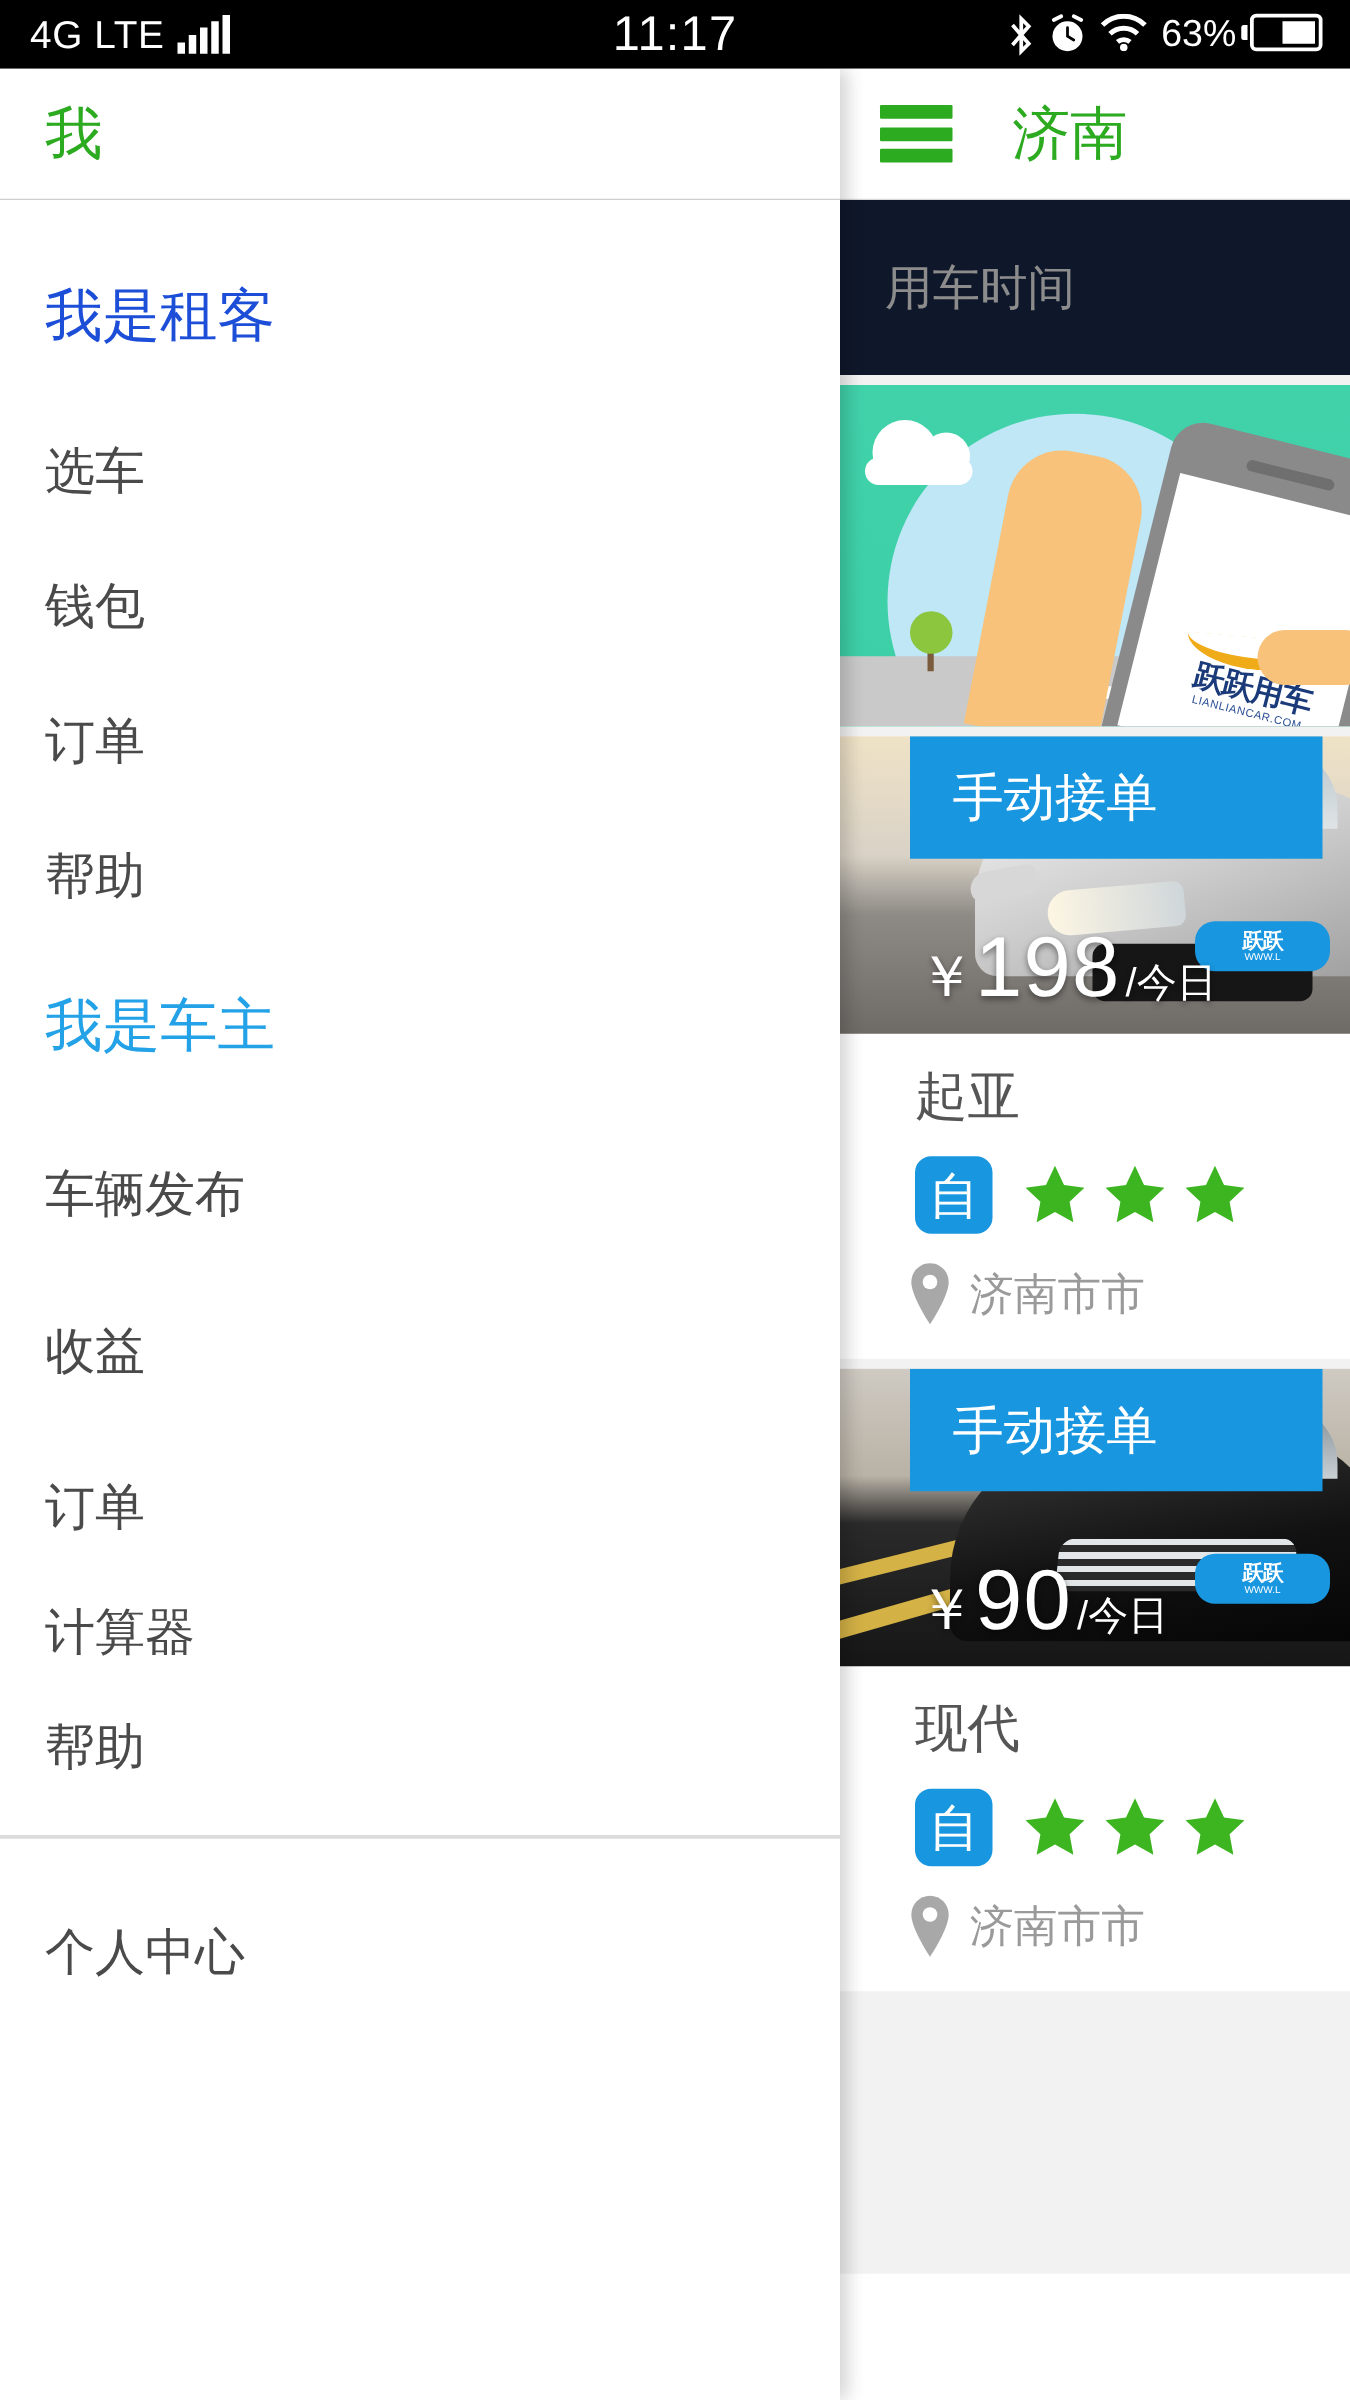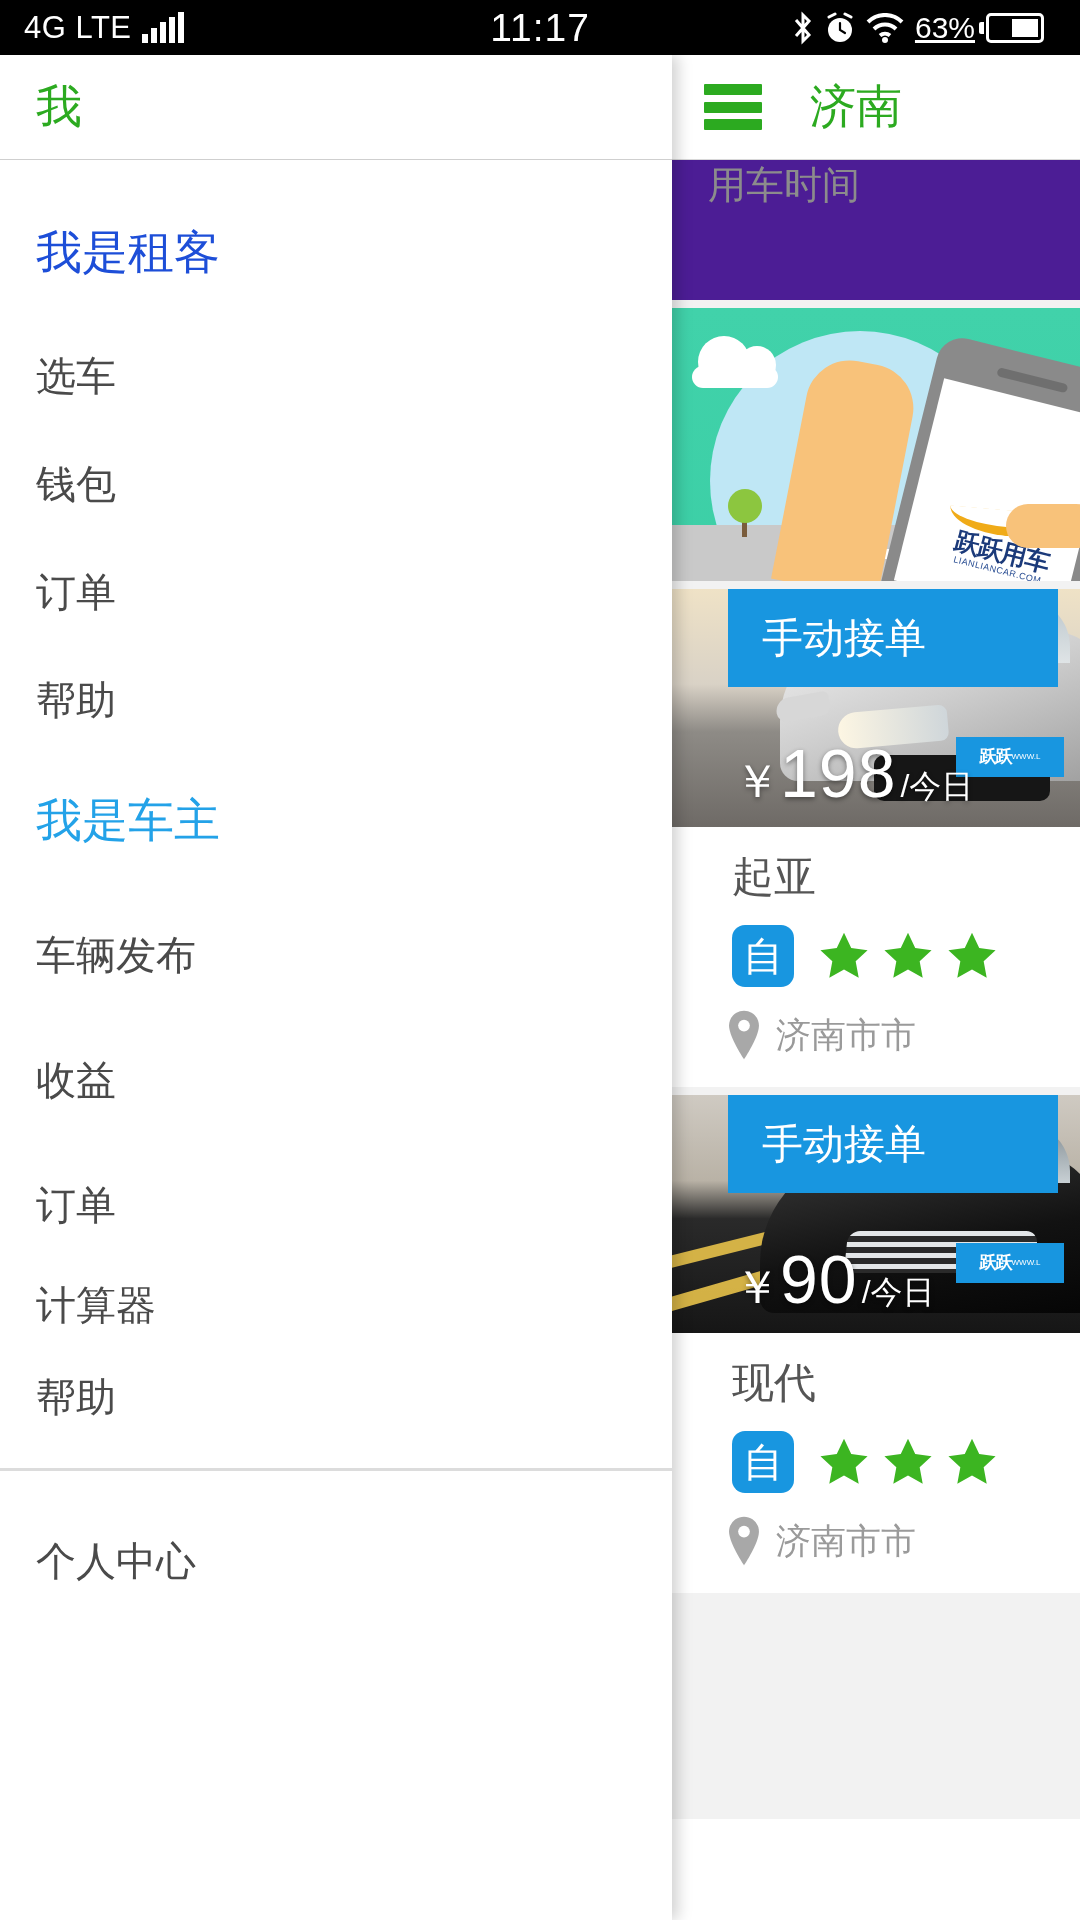--- a/index.html
+++ b/index.html
@@ -23,22 +23,22 @@
   .sig-bars i{ display:block; width:6px; background:#fff; }
   .sig-bars i:nth-child(1){height:9px;}
   .sig-bars i:nth-child(2){height:15px;}
   .sig-bars i:nth-child(3){height:21px;}
   .sig-bars i:nth-child(4){height:26px;}
   .sig-bars i:nth-child(5){height:31px;}
 
   .sb-center{ position:absolute; left:0; right:0; text-align:center;
     font-size:39px; letter-spacing:1px; }
 
-  .sb-right{ margin-left:auto; display:flex; align-items:center; gap:11px;
-    padding-right:36px;text-decoration:underline; }
+  .sb-right{ margin-left:auto; display:flex; align-items:flex-start; gap:11px;
+    padding-right:22px; }
   .sb-right svg{ display:block; }
   .sb-pct{ font-size:30px; }
   .batt{ position:relative; width:58px; height:30px; }
   .batt .shell{ position:absolute; inset:0; border:3px solid #fff; border-radius:5px; }
   .batt .fill{ position:absolute; top:6px; right:6px; bottom:6px; width:26px; background:#fff; }
   .batt .nub{ position:absolute; left:-7px; top:9px; width:5px; height:12px;
     background:#fff; border-radius:2px 0 0 2px; }
 
   
   #main-screen{
@@ -47,21 +47,21 @@
   }
   #main-header{
     height:105px; background:#fff; display:flex; align-items:center;
     padding-left:32px; border-bottom:1px solid #d8d8d8;
   }
   .hamburger{ width:58px; height:46px; display:flex; flex-direction:column;
     justify-content:space-between; }
   .hamburger span{ display:block; height:11px; background:#2caa20; border-radius:1px; }
   #main-city{ font-size:46px; color:#2caa20; margin-left:48px; white-space:nowrap; }
 
-  #time-bar{ height:140px; background:#4c1d95; display:flex; 
+  #time-bar{ height:140px; background:#0f172a; display:flex; align-items:center;
     padding-left:36px; }
   #time-bar .lbl{ font-size:38px; color:#8c8c8c; white-space:nowrap; }
 
   
   #promo-banner{ margin-top:8px; height:273px; position:relative;
     overflow:hidden; background:#3fd0a8; }
   .pb-sky{ position:absolute; inset:0; background:linear-gradient(180deg,#41d2aa 0%,#3ccfa6 100%); }
   .pb-circle{ position:absolute; left:38px; bottom:-50px; width:300px; height:300px;
     border-radius:50%; background:#bfe7f5; }
   .pb-road{ position:absolute; left:0; right:0; bottom:0; height:56px; background:#c9c9c9; }
@@ -117,22 +117,22 @@
     background:linear-gradient(170deg,#3a3a3a 0%,#121212 55%,#050505 100%);
     border-radius:110px 70px 14px 14px; }
   .cc-car-black:before{ content:""; position:absolute; left:40px; top:-30px; right:30px; height:60px;
     background:linear-gradient(180deg,#7f8a90,#c8d0d4); border-radius:70px 56px 0 0; }
   .cc-chrome{ position:absolute; right:44px; bottom:60px; width:190px; height:42px;
     background:repeating-linear-gradient(180deg,#e3e6e8 0 5px,#2a2a2a 5px 11px);
     border-radius:12px; transform:skewX(-6deg); }
   .cc-lot{ position:absolute; left:0; bottom:0; width:100%; height:110px; }
   .cc-lot i{ position:absolute; background:#e8c24a; opacity:.9; }
   .cc-plate{ position:absolute; right:16px; bottom:50px; width:108px; height:40px;
-    background:#1896e0; border-radius:0; color:#fff; font-size:17px;
-    display:flex; flex-direction:row; align-items:center; justify-content:center;
+    background:#1896e0; border-radius:16px; color:#fff; font-size:17px;
+    display:flex; flex-direction:column; align-items:center; justify-content:center;
     line-height:1.05; font-weight:bold; letter-spacing:-1px; }
   .cc-plate small{ font-size:8px; font-weight:normal; letter-spacing:0; }
   .cc-badge{ position:absolute; left:56px; top:0; min-width:330px; height:98px;
     background:#1896e0; display:flex; align-items:center; padding-left:34px; }
   .cc-badge span{ font-size:41px; color:#fff; white-space:nowrap; }
   .cc-price{ position:absolute; left:62px; bottom:14px; color:#fff;
     display:flex; align-items:baseline; white-space:nowrap;
     text-shadow:0 2px 5px rgba(0,0,0,.45); }
   .cc-price .yen{ font-size:46px; }
   .cc-price .amt{ font-size:68px; letter-spacing:1px; }

